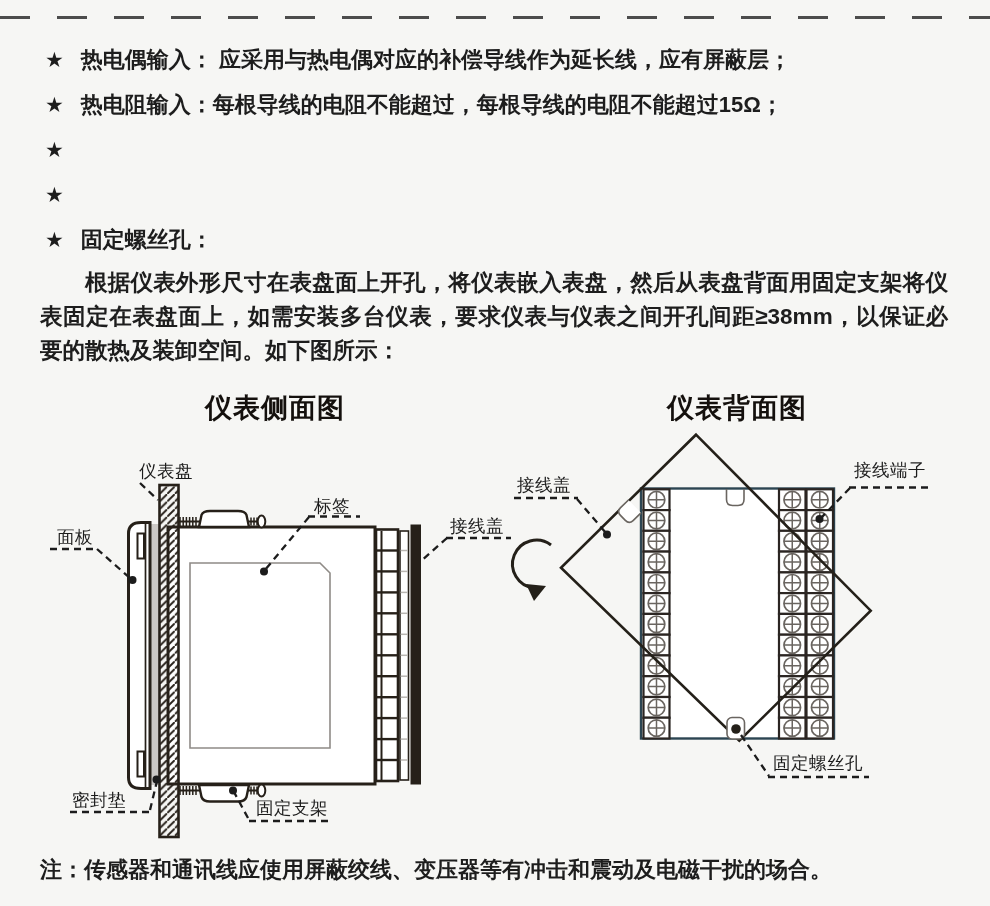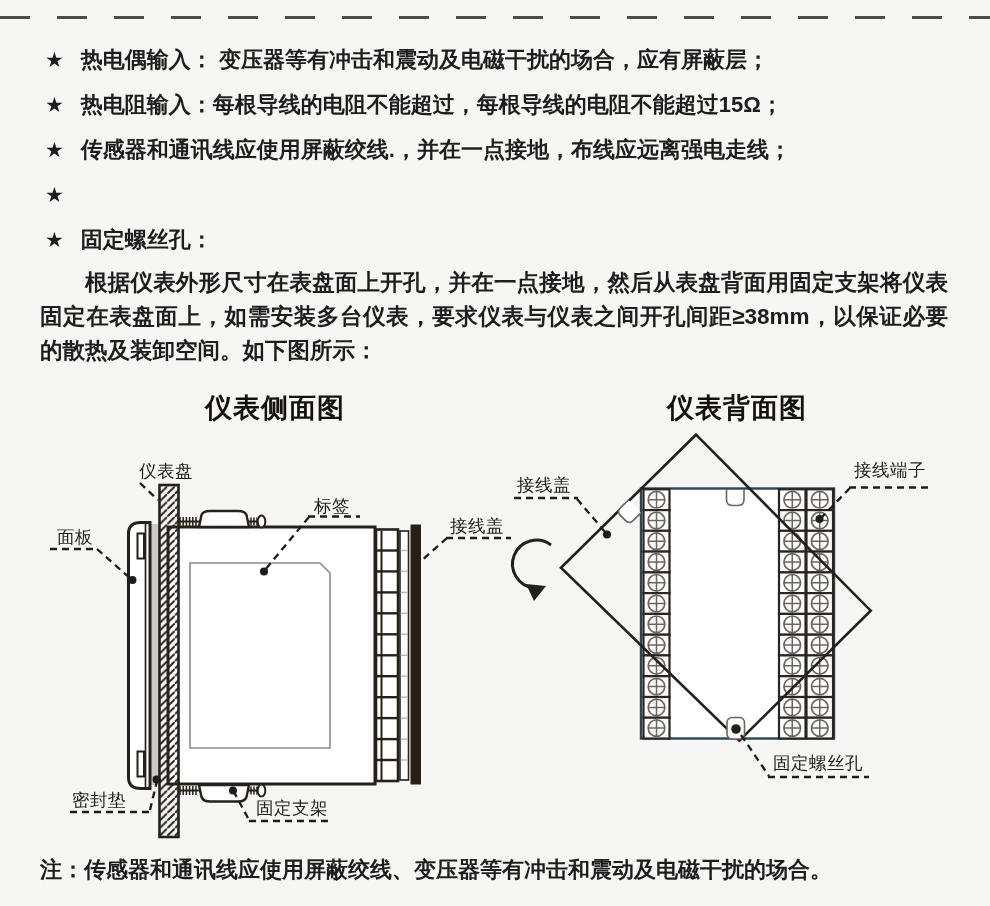--- a/index.html
+++ b/index.html
@@ -50,40 +50,39 @@
   .ink{stroke:var(--ink);fill:none;}
 </style>
 </head>
 <body>
 
 <div class="top-dashed"></div>
 
 <ul class="bullets">
   <li>
       <span class="star">★</span>
-      <span>热电偶输入： 变压器等有冲击和震动及电磁干扰的场合，应有屏蔽层；</span>
+      <span>热电偶输入： 应采用与热电偶对应的补偿导线作为延长线，应有屏蔽层；</span>
     </li>
   <li>
       <span class="star">★</span>
       <span>热电阻输入：每根导线的电阻不能超过，每根导线的电阻不能超过15Ω；</span>
     </li>
   <li>
       <span class="star">★</span>
-      <span>传感器和通讯线应使用屏蔽绞线.，并在一点接地，布线应远离强电走线；</span>
     </li>
   <li>
       <span class="star">★</span>
     </li>
   <li>
       <span class="star">★</span>
       <span>固定螺丝孔：</span>
     </li>
 </ul>
 
-<p class="para">根据仪表外形尺寸在表盘面上开孔，并在一点接地，然后从表盘背面用固定支架将仪表固定在表盘面上，如需安装多台仪表，要求仪表与仪表之间开孔间距≥38mm，以保证必要的散热及装卸空间。如下图所示：</p>
+<p class="para">根据仪表外形尺寸在表盘面上开孔，将仪表嵌入表盘，然后从表盘背面用固定支架将仪表固定在表盘面上，如需安装多台仪表，要求仪表与仪表之间开孔间距≥38mm，以保证必要的散热及装卸空间。如下图所示：</p>
 
 <svg class="diagram-svg" width="990" height="470" viewBox="0 385 990 470">
   <defs>
     <pattern id="hatch" width="7.6" height="7.6" patternUnits="userSpaceOnUse">
       <path d="M-2 9.6 L9.6 -2" stroke="#262019" stroke-width="1.9"></path>
     </pattern>
   </defs>
 
   <g>
     <text class="dia-title" x="275" y="417" text-anchor="middle">仪表侧面图</text>

